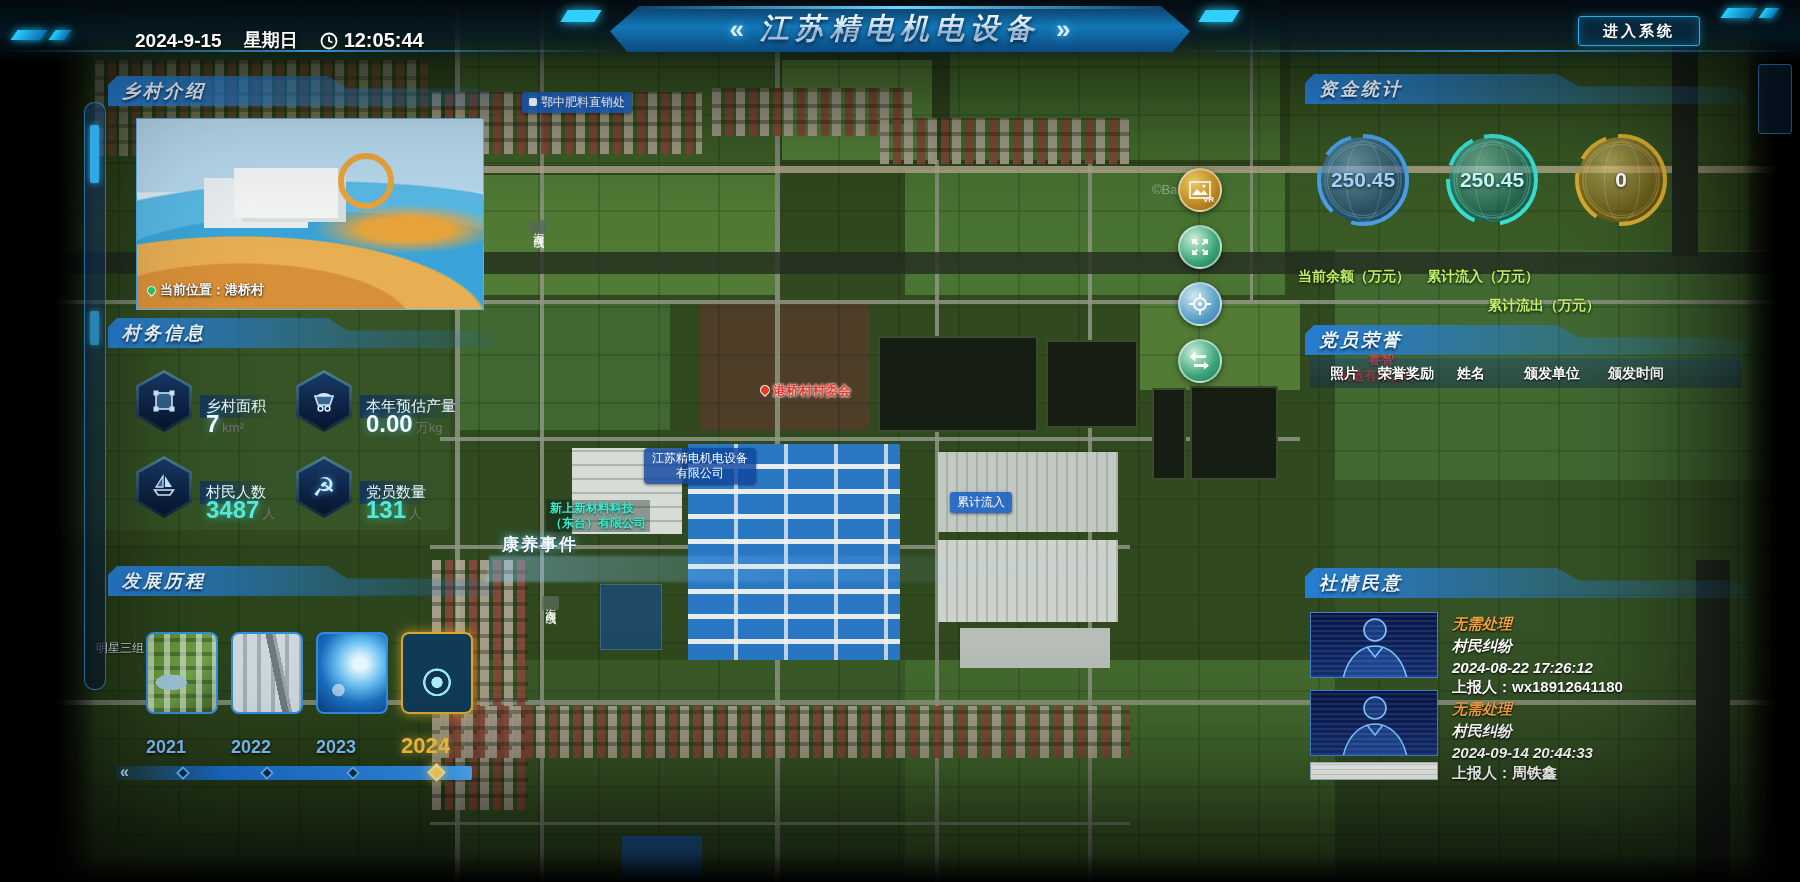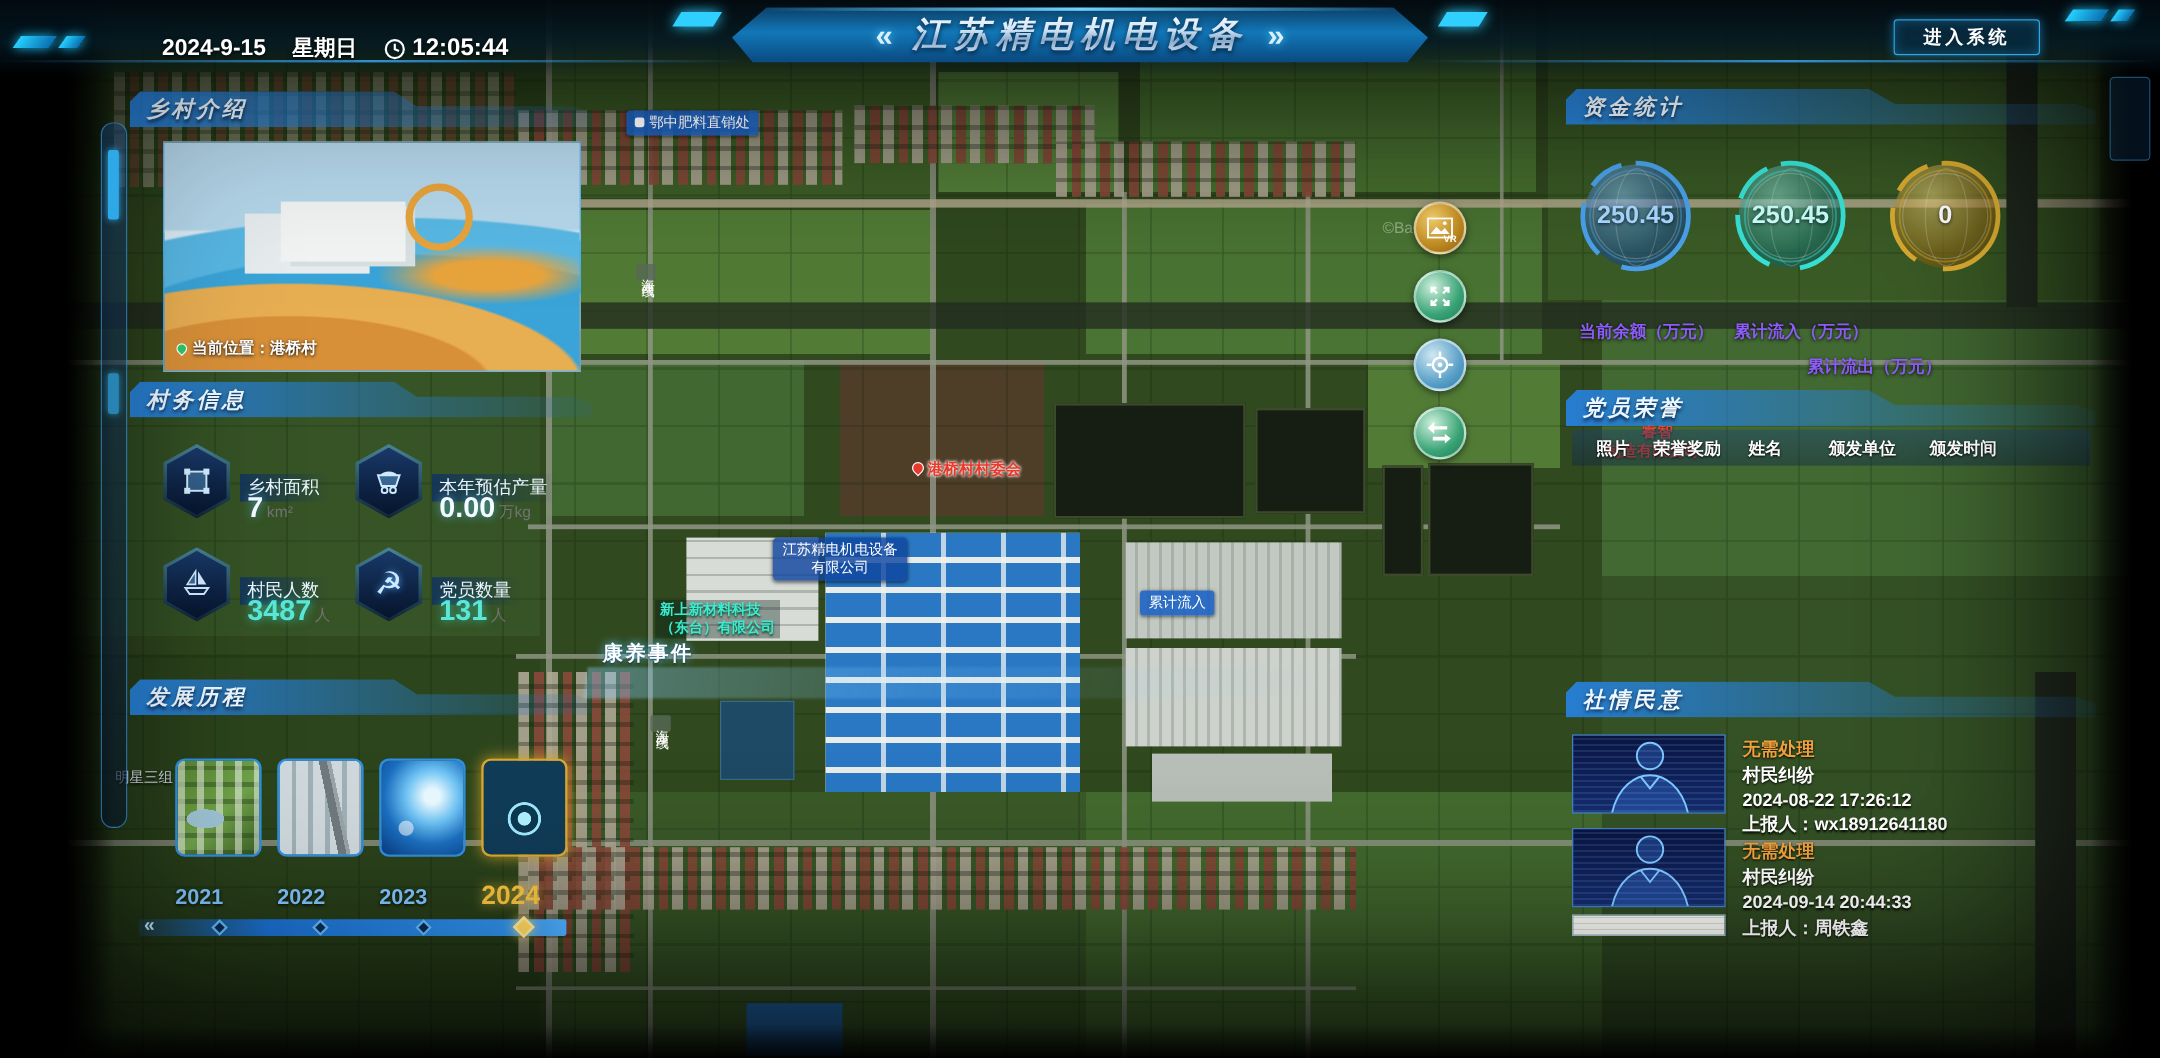--- a/index.html
+++ b/index.html
@@ -209,38 +209,38 @@
   .gsphere { position:absolute; inset:5px; border-radius:50%; }
   .g1 .gsphere{background:radial-gradient(circle at 38% 30%, rgba(130,190,250,.55), rgba(30,80,150,.55) 60%, rgba(10,40,90,.6));}
   .g2 .gsphere{background:radial-gradient(circle at 38% 30%, rgba(150,240,230,.5), rgba(20,120,120,.5) 60%, rgba(6,60,70,.6));}
   .g3 .gsphere{background:radial-gradient(circle at 38% 30%, rgba(250,220,130,.55), rgba(150,105,20,.55) 60%, rgba(90,60,10,.65));}
   .gsphere:before{content:"";position:absolute;inset:8%;border-radius:50%;border:1px solid rgba(255,255,255,.22);}
   .gsphere:after{content:"";position:absolute;left:30%;top:4%;width:40%;height:92%;border-radius:50%;border:1px solid rgba(255,255,255,.18);}
   .gauge svg { position:absolute; inset:0; transform:rotate(-90deg); }
   .gval { position:absolute; inset:0; display:flex; align-items:center; justify-content:center;
     font-size:21px; font-weight:bold; text-shadow:0 1px 3px rgba(0,10,30,.8); }
   .g1 .gval{color:#a8d8ff;} .g2 .gval{color:#c8fff6;} .g3 .gval{color:#fff;}
-  .glabel { position:absolute; top:268px; width:130px; text-align:right; z-index:5;
-    color:#8b5cf6; font-size:14px; font-weight:bold; text-shadow:0 1px 3px #000; }
+  .glabel { position:absolute; top:268px; width:130px; text-align:left; z-index:5;
+    color:#bef264; font-size:14px; font-weight:bold; text-shadow:0 1px 3px #000; }
   .gl1{left:1298px;} .gl2{left:1427px;} .gl3{left:1488px;margin-top:29px;}
 
   .ph-honors{left:1305px; top:325px; width:442px;}
   .hrow { position:absolute; left:1310px; top:358px; width:432px; height:30px; z-index:5;
     background:linear-gradient(180deg, rgba(26,66,120,.42), rgba(12,36,70,.42)); }
   .hcol { position:absolute; top:7px; color:#fff; font-size:14px; font-weight:bold; text-shadow:0 1px 2px #000; }
   .hc0{left:20px;} .hc1{left:68px;} .hc2{left:147px;} .hc3{left:214px;} .hc4{left:298px;}
 
   .ph-sent{left:1305px; top:568px; width:442px;}
   .holo { position:absolute; left:1310px; width:128px; height:66px; z-index:5; cursor:pointer;
     border:1px solid #3f7fd0; background:linear-gradient(180deg,#0a1440,#152c6e); overflow:hidden; }
   .ho1{top:612px;} .ho2{top:690px;}
   .holo .scan { position:absolute; inset:0; background:repeating-linear-gradient(0deg, rgba(120,190,255,.14) 0 2px, transparent 2px 5px); }
   .docthumb { position:absolute; left:1310px; top:762px; width:128px; height:18px; z-index:5;
     background:repeating-linear-gradient(0deg,#f4f4f1 0 4px,#cfd8cf 4px 5px); border:1px solid #9fb8d0; }
-  .sentxt { position:absolute; left:1452px; z-index:5; width:290px; }
+  .sentxt { position:absolute; left:1452px; z-index:5; width:290px;font-style:italic; }
   .sx1{top:615px;} .sx2{top:700px;}
   .sentxt .st-status { color:#f0a03c; font-size:15px; font-weight:bold; margin-bottom:3px; text-shadow:0 1px 2px #000; }
   .sentxt .st-line { color:#fff; font-size:15px; font-weight:bold; margin-bottom:3px; text-shadow:0 1px 2px #000; }
   .reporter { position:absolute; left:1452px; z-index:5; color:#fff; font-size:15px; font-weight:bold; text-shadow:0 1px 2px #000; }
   .rp1{top:678px;} .rp2{top:764px;}
 
   
   .frame-left { position:absolute; left:0; top:0; width:96px; height:882px; z-index:7; pointer-events:none;
     background:linear-gradient(90deg, #000 58%, rgba(0,0,0,.55) 80%, rgba(0,0,0,0)); }
   .ltech { position:absolute; left:84px; top:102px; width:22px; height:588px; z-index:7;

